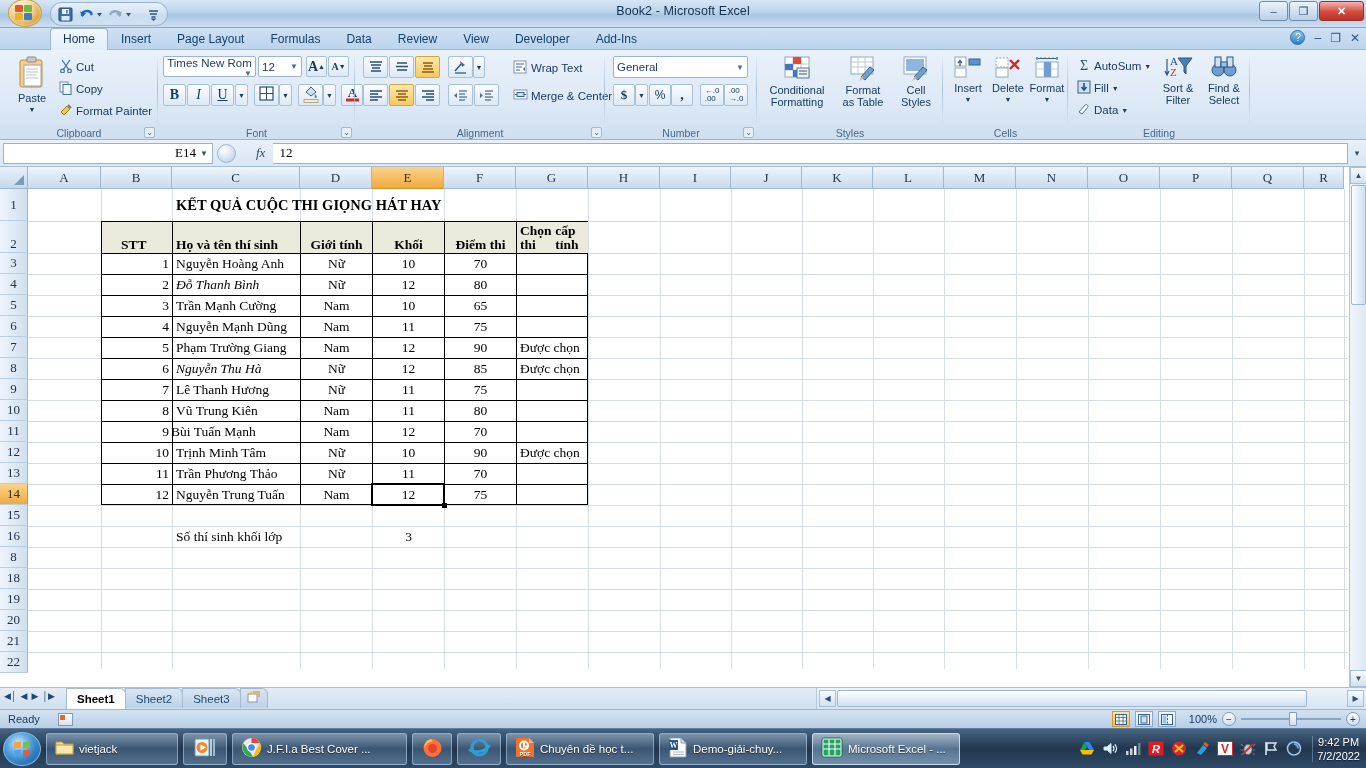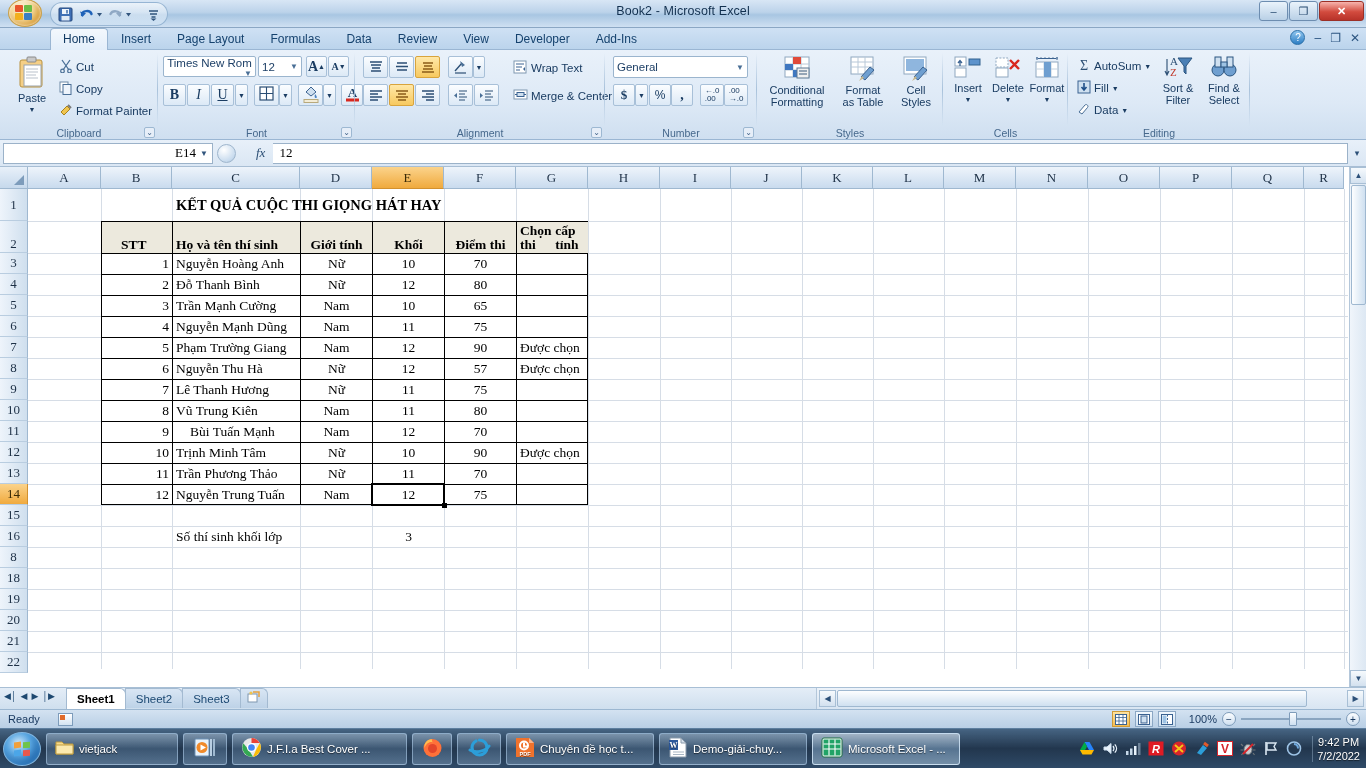--- a/index.html
+++ b/index.html
@@ -867,58 +867,58 @@
           <span>Chọn thi</span>
           <br>
           <span>cấp tỉnh</span>
         </div>
         <div class="cell r" style="left: 74px; top: 65px; width: 70px; height: 20px;">1</div>
         <div class="cell l" style="left: 145px; top: 65px; width: 127px; height: 20px;">Nguyễn Hoàng Anh</div>
         <div class="cell c" style="left: 273px; top: 65px; width: 71px; height: 20px;">Nữ</div>
         <div class="cell c" style="left: 345px; top: 65px; width: 71px; height: 20px;">10</div>
         <div class="cell c" style="left: 417px; top: 65px; width: 71px; height: 20px;">70</div>
         <div class="cell r" style="left: 74px; top: 86px; width: 70px; height: 20px;">2</div>
-        <div class="cell l" style="left: 145px; top: 86px; width: 127px; height: 20px;">Đỗ Thanh Bình</div>
+        <div class="cell l" style="left: 145px; top: 86px; width: 127px; height: 20px; font-style: italic;">Đỗ Thanh Bình</div>
         <div class="cell c" style="left: 273px; top: 86px; width: 71px; height: 20px;">Nữ</div>
         <div class="cell c" style="left: 345px; top: 86px; width: 71px; height: 20px;">12</div>
         <div class="cell c" style="left: 417px; top: 86px; width: 71px; height: 20px;">80</div>
         <div class="cell r" style="left: 74px; top: 107px; width: 70px; height: 20px;">3</div>
         <div class="cell l" style="left: 145px; top: 107px; width: 127px; height: 20px;">Trần Mạnh Cường</div>
         <div class="cell c" style="left: 273px; top: 107px; width: 71px; height: 20px;">Nam</div>
         <div class="cell c" style="left: 345px; top: 107px; width: 71px; height: 20px;">10</div>
         <div class="cell c" style="left: 417px; top: 107px; width: 71px; height: 20px;">65</div>
         <div class="cell r" style="left: 74px; top: 128px; width: 70px; height: 20px;">4</div>
         <div class="cell l" style="left: 145px; top: 128px; width: 127px; height: 20px;">Nguyễn Mạnh Dũng</div>
         <div class="cell c" style="left: 273px; top: 128px; width: 71px; height: 20px;">Nam</div>
         <div class="cell c" style="left: 345px; top: 128px; width: 71px; height: 20px;">11</div>
         <div class="cell c" style="left: 417px; top: 128px; width: 71px; height: 20px;">75</div>
         <div class="cell r" style="left: 74px; top: 149px; width: 70px; height: 20px;">5</div>
         <div class="cell l" style="left: 145px; top: 149px; width: 127px; height: 20px;">Phạm Trường Giang</div>
         <div class="cell c" style="left: 273px; top: 149px; width: 71px; height: 20px;">Nam</div>
         <div class="cell c" style="left: 345px; top: 149px; width: 71px; height: 20px;">12</div>
         <div class="cell c" style="left: 417px; top: 149px; width: 71px; height: 20px;">90</div>
         <div class="cell l" style="left: 489px; top: 149px; width: 71px; height: 20px;">Được chọn</div>
         <div class="cell r" style="left: 74px; top: 170px; width: 70px; height: 20px;">6</div>
-        <div class="cell l" style="left: 145px; top: 170px; width: 127px; height: 20px;">Nguyễn Thu Hà</div>
+        <div class="cell l" style="left: 145px; top: 170px; width: 127px; height: 20px; font-style: italic;">Nguyễn Thu Hà</div>
         <div class="cell c" style="left: 273px; top: 170px; width: 71px; height: 20px;">Nữ</div>
         <div class="cell c" style="left: 345px; top: 170px; width: 71px; height: 20px;">12</div>
-        <div class="cell c" style="left: 417px; top: 170px; width: 71px; height: 20px;">57</div>
+        <div class="cell c" style="left: 417px; top: 170px; width: 71px; height: 20px;">85</div>
         <div class="cell l" style="left: 489px; top: 170px; width: 71px; height: 20px;">Được chọn</div>
         <div class="cell r" style="left: 74px; top: 191px; width: 70px; height: 20px;">7</div>
         <div class="cell l" style="left: 145px; top: 191px; width: 127px; height: 20px;">Lê Thanh Hương</div>
         <div class="cell c" style="left: 273px; top: 191px; width: 71px; height: 20px;">Nữ</div>
         <div class="cell c" style="left: 345px; top: 191px; width: 71px; height: 20px;">11</div>
         <div class="cell c" style="left: 417px; top: 191px; width: 71px; height: 20px;">75</div>
         <div class="cell r" style="left: 74px; top: 212px; width: 70px; height: 20px;">8</div>
         <div class="cell l" style="left: 145px; top: 212px; width: 127px; height: 20px;">Vũ Trung Kiên</div>
         <div class="cell c" style="left: 273px; top: 212px; width: 71px; height: 20px;">Nam</div>
         <div class="cell c" style="left: 345px; top: 212px; width: 71px; height: 20px;">11</div>
         <div class="cell c" style="left: 417px; top: 212px; width: 71px; height: 20px;">80</div>
         <div class="cell r" style="left: 74px; top: 233px; width: 70px; height: 20px;">9</div>
-        <div class="cell l" style="left: 159px; top: 233px; width: 127px; height: 20px;">Bùi Tuấn Mạnh</div>
+        <div class="cell l" style="left: 140px; top: 233px; width: 127px; height: 20px;">Bùi Tuấn Mạnh</div>
         <div class="cell c" style="left: 273px; top: 233px; width: 71px; height: 20px;">Nam</div>
         <div class="cell c" style="left: 345px; top: 233px; width: 71px; height: 20px;">12</div>
         <div class="cell c" style="left: 417px; top: 233px; width: 71px; height: 20px;">70</div>
         <div class="cell r" style="left: 74px; top: 254px; width: 70px; height: 20px;">10</div>
         <div class="cell l" style="left: 145px; top: 254px; width: 127px; height: 20px;">Trịnh Minh Tâm</div>
         <div class="cell c" style="left: 273px; top: 254px; width: 71px; height: 20px;">Nữ</div>
         <div class="cell c" style="left: 345px; top: 254px; width: 71px; height: 20px;">10</div>
         <div class="cell c" style="left: 417px; top: 254px; width: 71px; height: 20px;">90</div>
         <div class="cell l" style="left: 489px; top: 254px; width: 71px; height: 20px;">Được chọn</div>
         <div class="cell r" style="left: 74px; top: 275px; width: 70px; height: 20px;">11</div>

